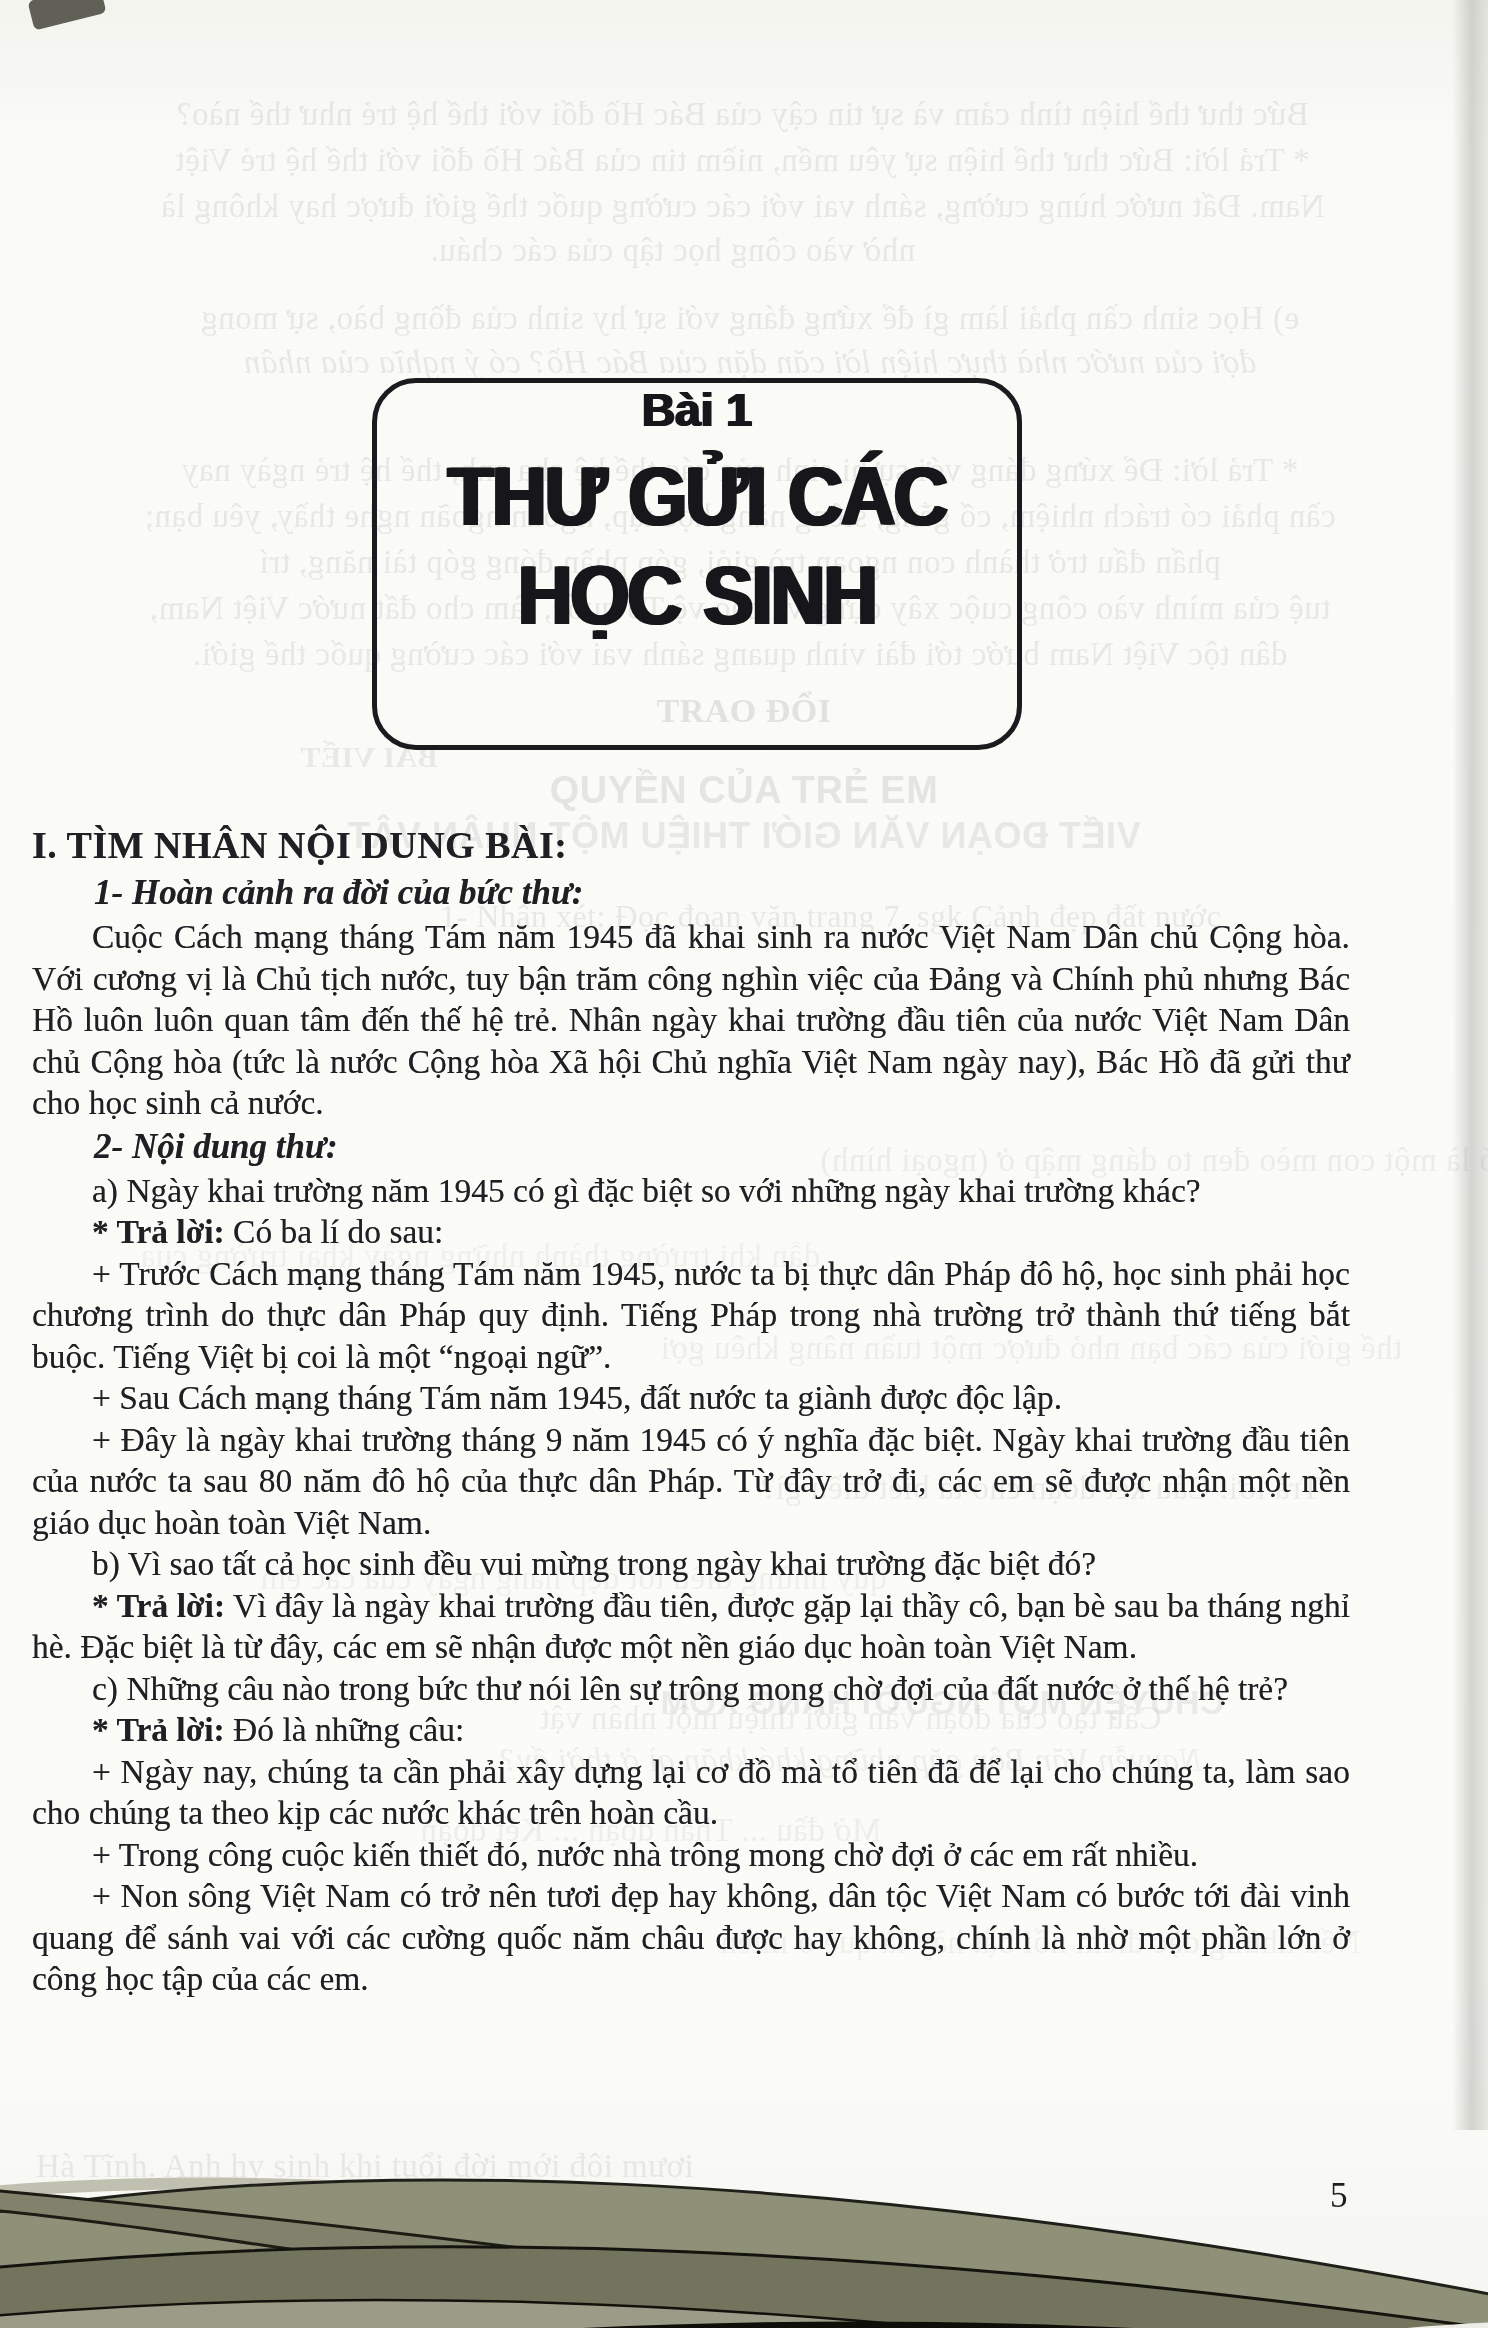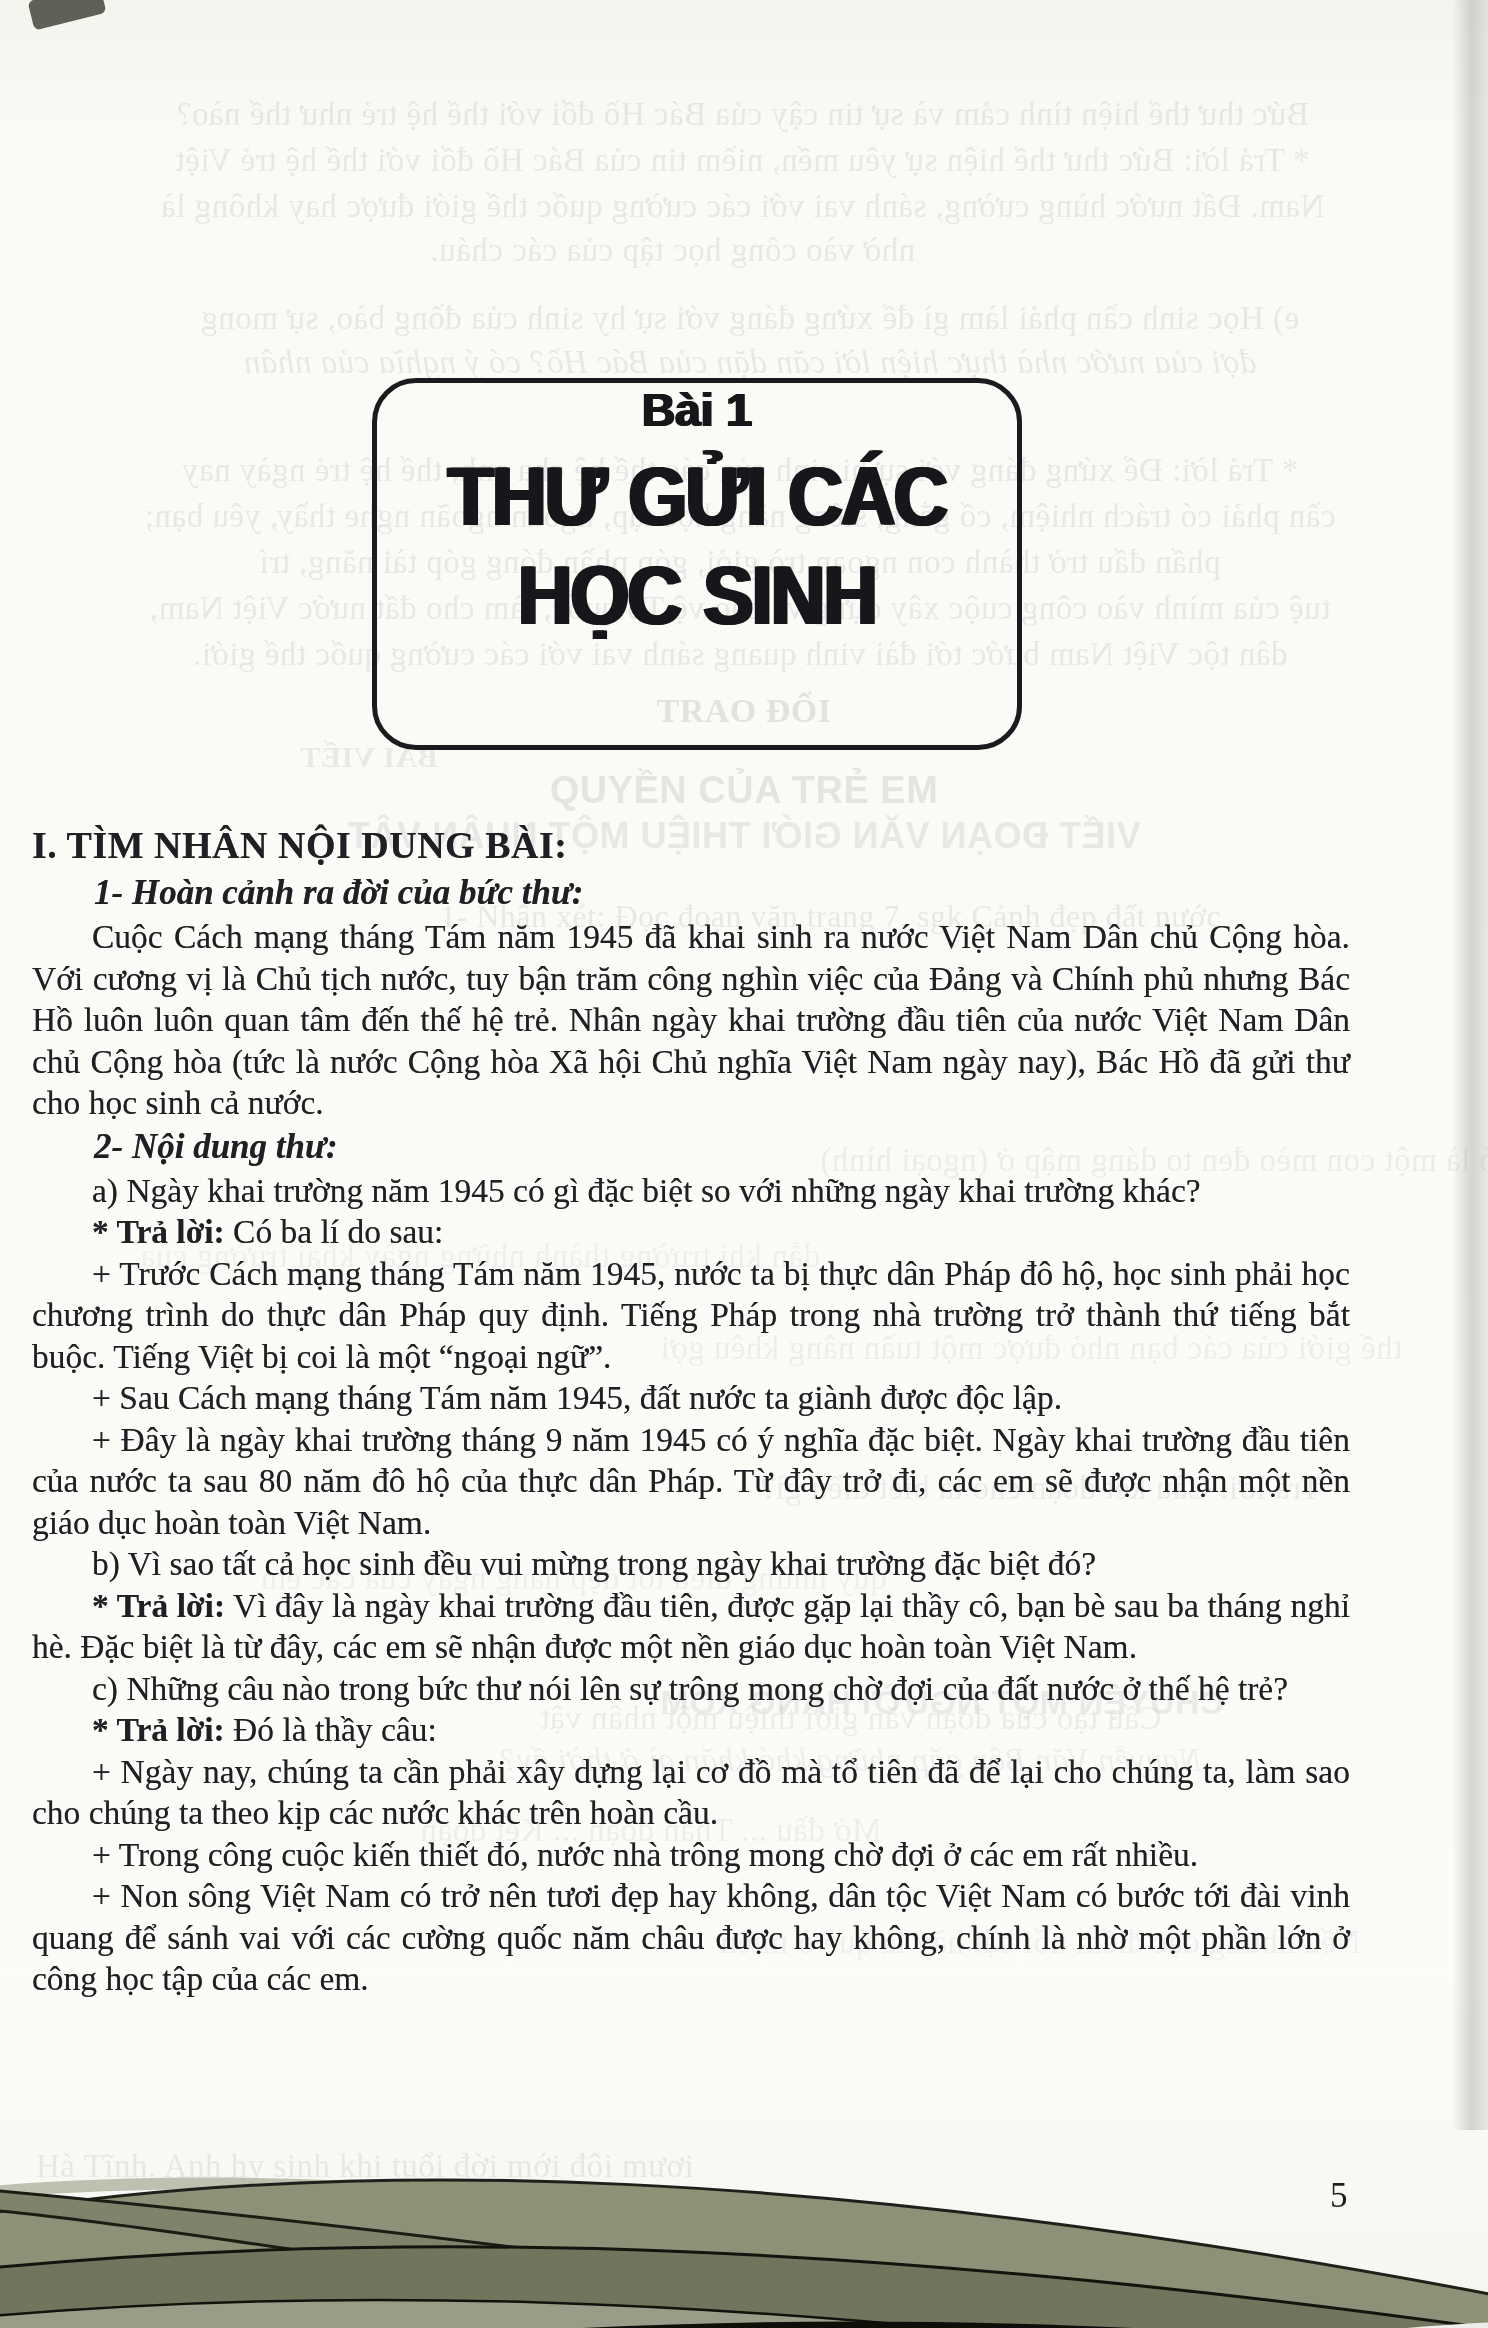--- a/index.html
+++ b/index.html
@@ -121,21 +121,21 @@
     <p>Cuộc Cách mạng tháng Tám năm 1945 đã khai sinh ra nước Việt Nam Dân chủ Cộng hòa. Với cương vị là Chủ tịch nước, tuy bận trăm công nghìn việc của Đảng và Chính phủ nhưng Bác Hồ luôn luôn quan tâm đến thế hệ trẻ. Nhân ngày khai trường đầu tiên của nước Việt Nam Dân chủ Cộng hòa (tức là nước Cộng hòa Xã hội Chủ nghĩa Việt Nam ngày nay), Bác Hồ đã gửi thư cho học sinh cả nước.</p>
     <div class="heading3">2- Nội dung thư:</div>
     <p class="q">a) Ngày khai trường năm 1945 có gì đặc biệt so với những ngày khai trường khác?</p>
     <p><span class="anslabel">* Trả lời:</span> <span>Có ba lí do sau:</span></p>
     <p>+ Trước Cách mạng tháng Tám năm 1945, nước ta bị thực dân Pháp đô hộ, học sinh phải học chương trình do thực dân Pháp quy định. Tiếng Pháp trong nhà trường trở thành thứ tiếng bắt buộc. Tiếng Việt bị coi là một “ngoại ngữ”.</p>
     <p>+ Sau Cách mạng tháng Tám năm 1945, đất nước ta giành được độc lập.</p>
     <p>+ Đây là ngày khai trường tháng 9 năm 1945 có ý nghĩa đặc biệt. Ngày khai trường đầu tiên của nước ta sau 80 năm đô hộ của thực dân Pháp. Từ đây trở đi, các em sẽ được nhận một nền giáo dục hoàn toàn Việt Nam.</p>
     <p class="q">b) Vì sao tất cả học sinh đều vui mừng trong ngày khai trường đặc biệt đó?</p>
     <p><span class="anslabel">* Trả lời:</span> <span>Vì đây là ngày khai trường đầu tiên, được gặp lại thầy cô, bạn bè sau ba tháng nghỉ hè. Đặc biệt là từ đây, các em sẽ nhận được một nền giáo dục hoàn toàn Việt Nam.</span></p>
     <p class="q">c) Những câu nào trong bức thư nói lên sự trông mong chờ đợi của đất nước ở thế hệ trẻ?</p>
-    <p><span class="anslabel">* Trả lời:</span> <span>Đó là thầy câu:</span></p>
+    <p><span class="anslabel">* Trả lời:</span> <span>Đó là những câu:</span></p>
     <p>+ Ngày nay, chúng ta cần phải xây dựng lại cơ đồ mà tổ tiên đã để lại cho chúng ta, làm sao cho chúng ta theo kịp các nước khác trên hoàn cầu.</p>
     <p>+ Trong công cuộc kiến thiết đó, nước nhà trông mong chờ đợi ở các em rất nhiều.</p>
     <p>+ Non sông Việt Nam có trở nên tươi đẹp hay không, dân tộc Việt Nam có bước tới đài vinh quang để sánh vai với các cường quốc năm châu được hay không, chính là nhờ một phần lớn ở công học tập của các em.</p>
   </div>
 
   <div class="page-number">5</div>
 
   <div class="right-shadow"></div>
   <div class="corner-mark"></div>
 

